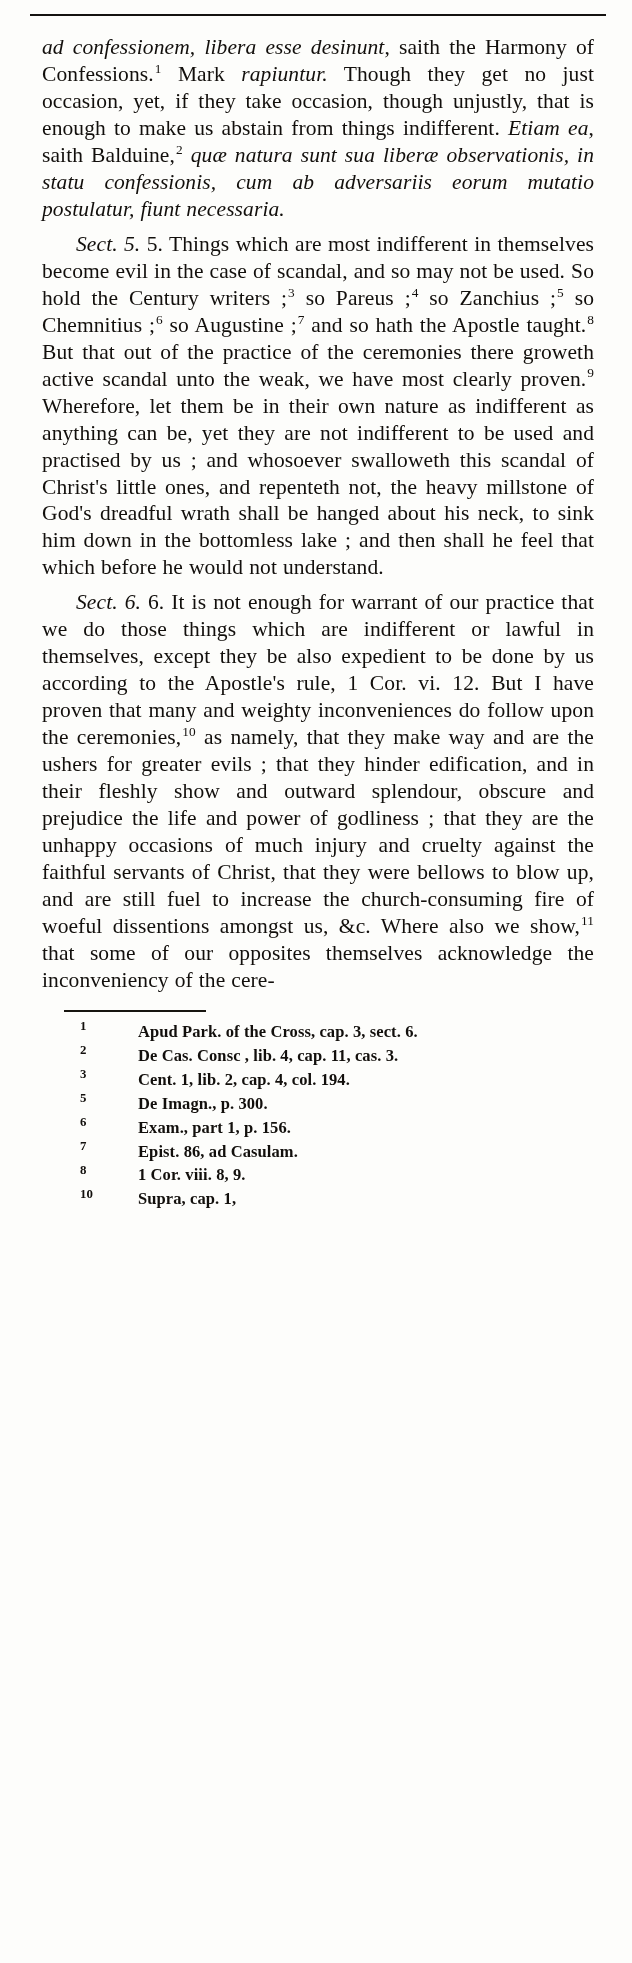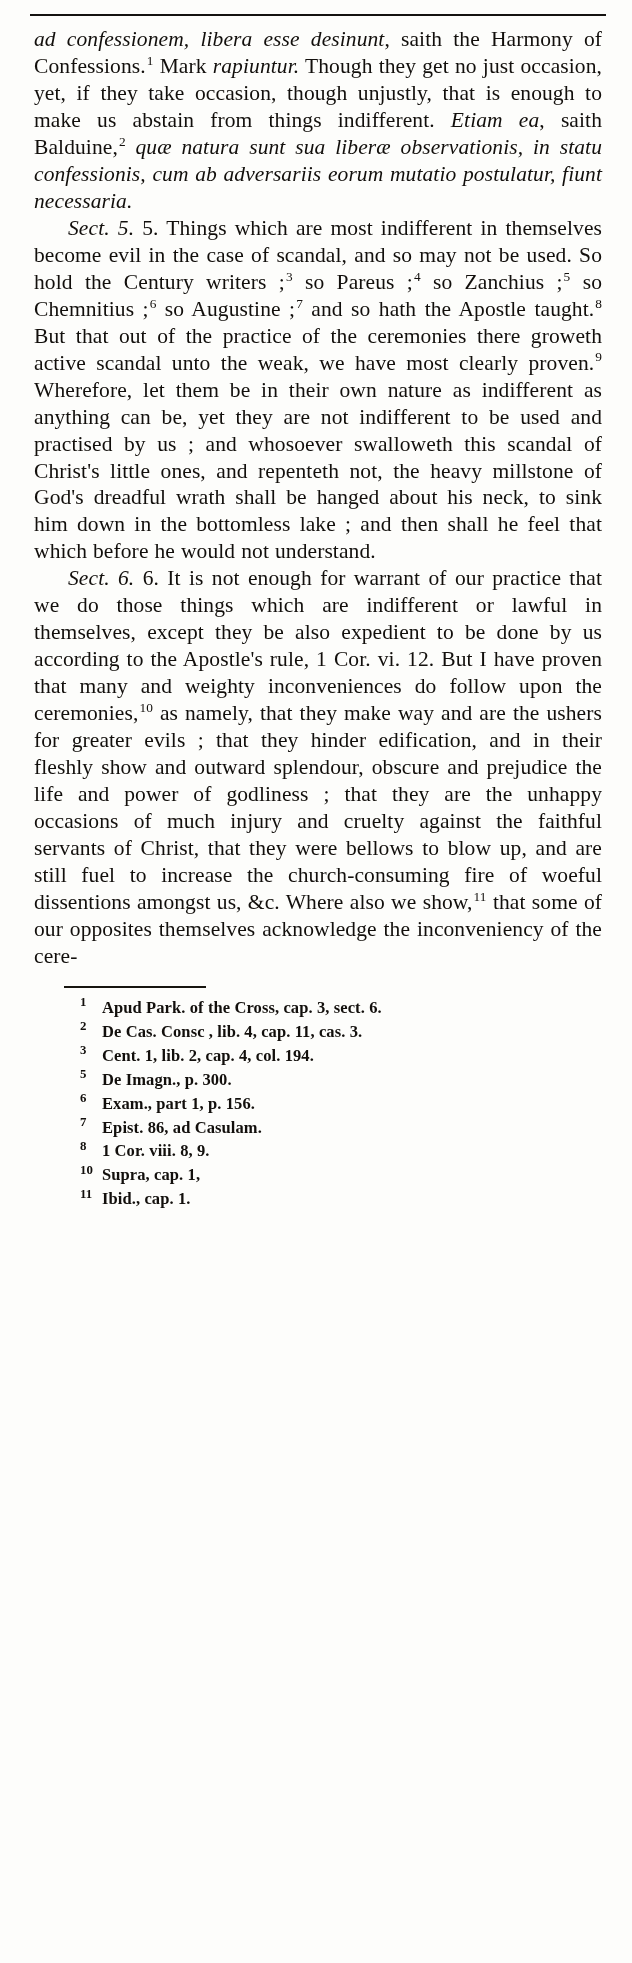--- a/index.html
+++ b/index.html
@@ -32,21 +32,21 @@
   }
   .body-col {
     font-size: 21.5px;
     line-height: 1.255;
     text-align: justify;
     text-justify: inter-word;
     letter-spacing: 0.1px;
     word-spacing: 0.5px;
   }
   .para {
-    margin: 0;
+    margin: 8px;
     text-indent: 34px;
   }
   .para.first {
     text-indent: 0;
   }
   .it {
     font-style: italic;
   }
   sup {
     font-size: 0.62em;
@@ -78,20 +78,21 @@
     display: inline-block;
     width: 22px;
     font-size: 0.78em;
     vertical-align: super;
     line-height: 0;
     font-weight: bold;
     text-align: left;
   }
   .fn .txt {
     font-weight: bold;
+    margin-left: 36px;
   }
 </style>
 </head>
 <body>
 
 <div class="page">
   <div class="rule-top"></div>
 
   <div class="body-col" id="body-column">
       <p class="para first"><span class="it">ad confessionem, libera esse desinunt</span><span>, saith the Harmony of Confessions.</span><sup>1</sup><span> Mark </span><span class="it">rapiuntur.</span><span> Though they get no just occasion, yet, if they take occasion, though unjustly, that is enough to make us abstain from things indifferent. </span><span class="it">Etiam ea</span><span>, saith Balduine,</span><sup>2</sup><span class="it"> quæ natura sunt sua liberæ observationis, in statu confessionis, cum ab adversariis eorum mutatio postulatur, fiunt necessaria.</span></p>
@@ -103,15 +104,14 @@
 
   <div class="footnotes" id="footnote-list">
       <span class="fn"><span class="num">1</span><span class="txt">Apud Park. of the Cross, cap. 3, sect. 6.</span></span>
       <span class="fn"><span class="num">2</span><span class="txt">De Cas. Consc , lib. 4, cap. 11, cas. 3.</span></span>
       <span class="fn"><span class="num">3</span><span class="txt">Cent. 1, lib. 2, cap. 4, col. 194.</span></span>
       <span class="fn"><span class="num">5</span><span class="txt">De Imagn., p. 300.</span></span>
       <span class="fn"><span class="num">6</span><span class="txt">Exam., part 1, p. 156.</span></span>
       <span class="fn"><span class="num">7</span><span class="txt">Epist. 86, ad Casulam.</span></span>
       <span class="fn"><span class="num">8</span><span class="txt">1 Cor. viii. 8, 9.</span></span>
       <span class="fn"><span class="num">10</span><span class="txt">Supra, cap. 1,</span></span>
-      <span class="fn"><span class="num">11</span><span class="txt">Ibid., cap. 1.</span></span>
     </div>
 </div>
 
 </body></html>

